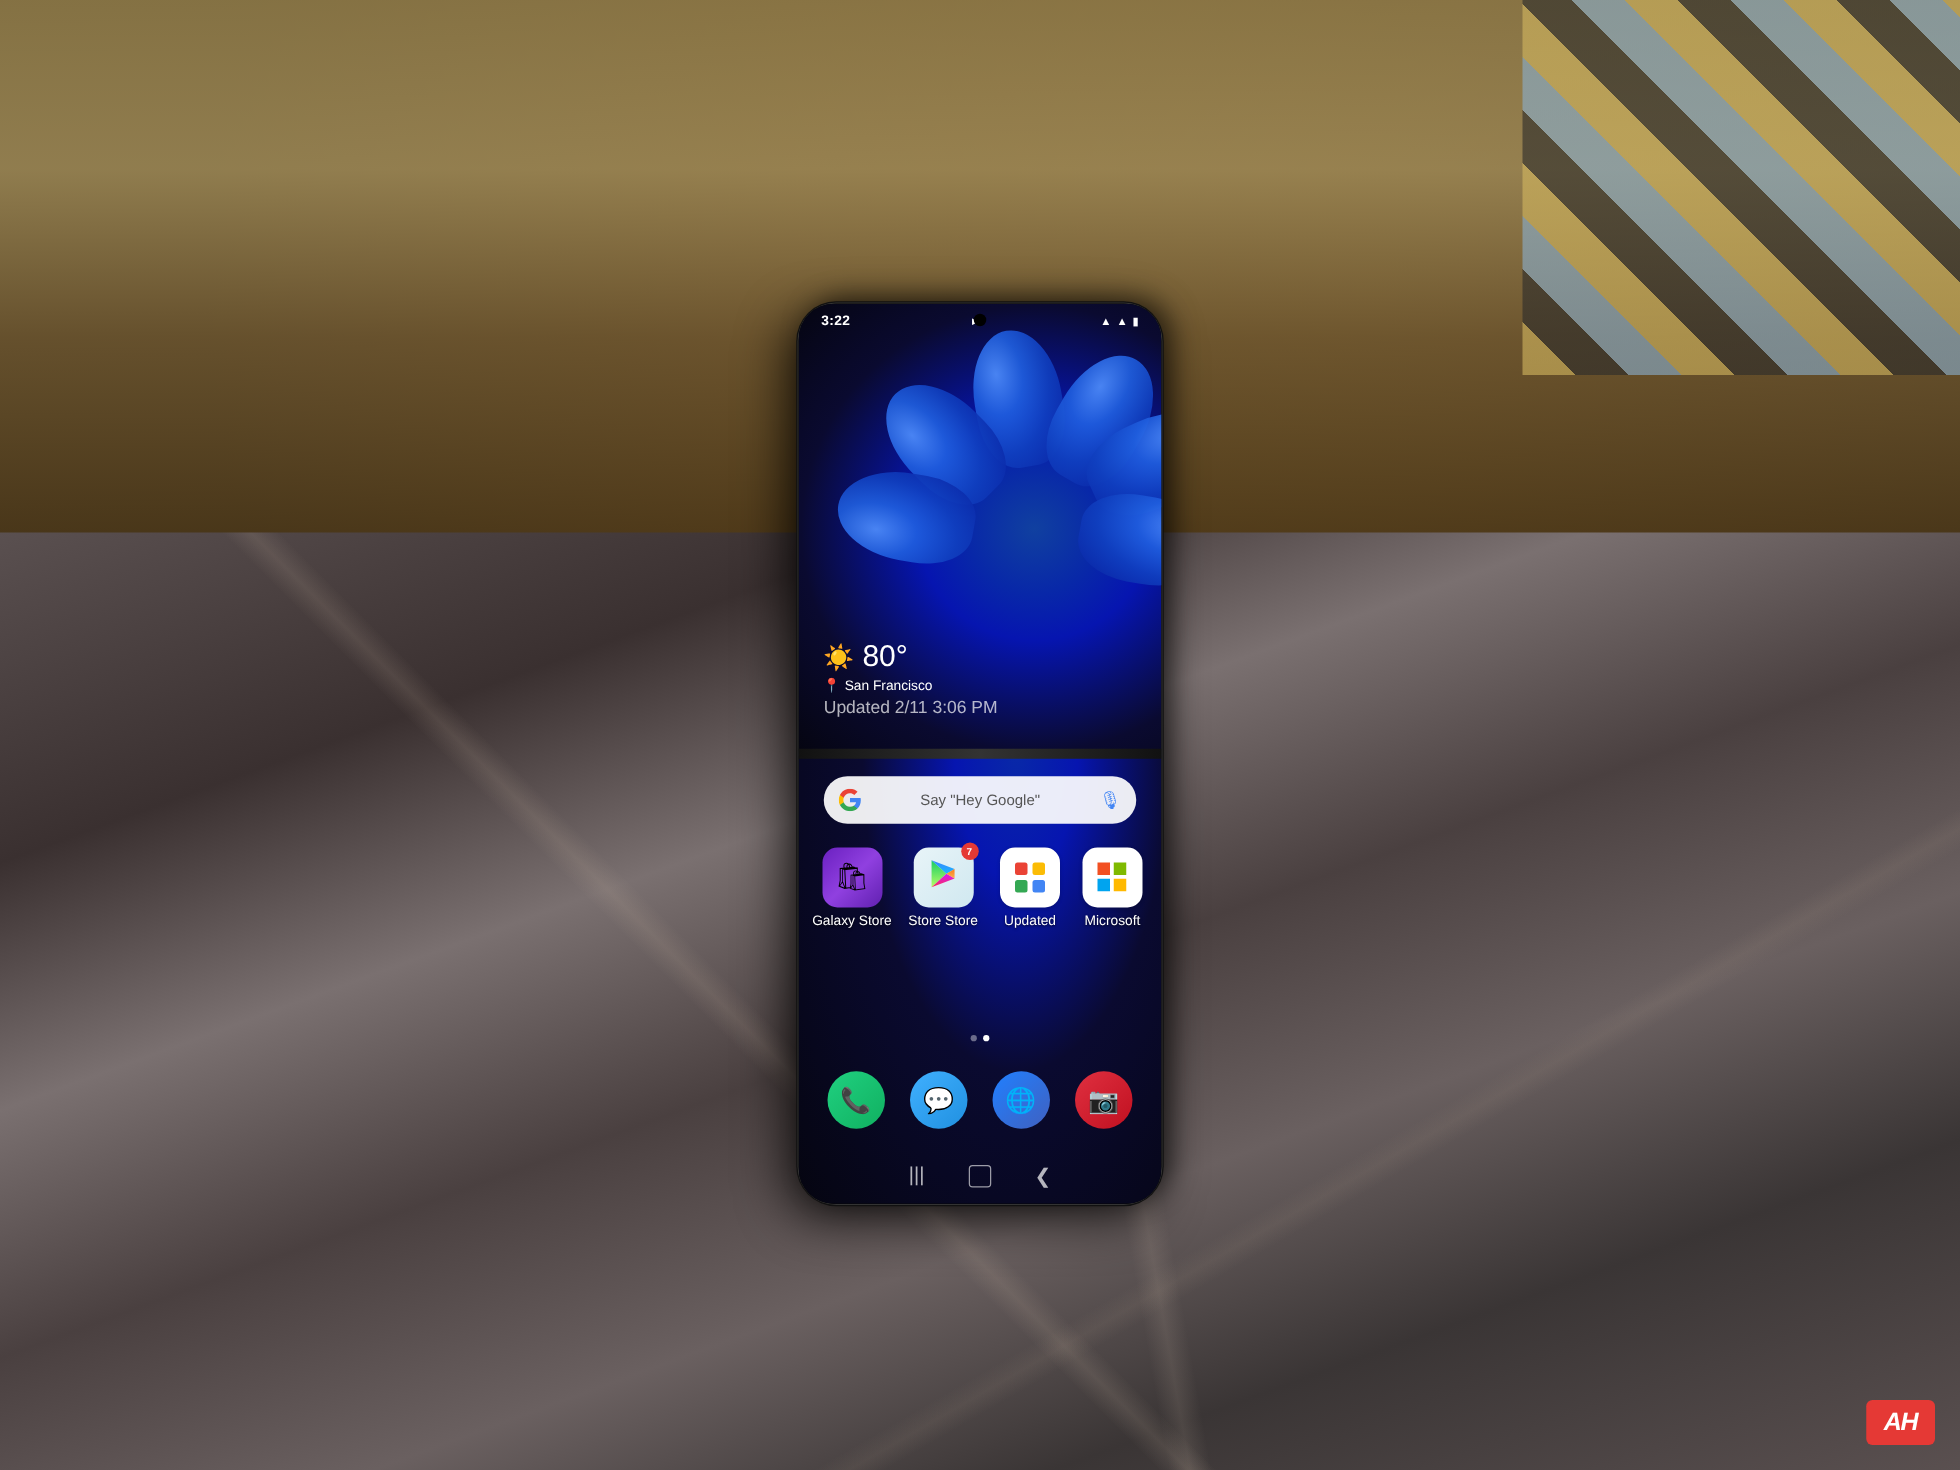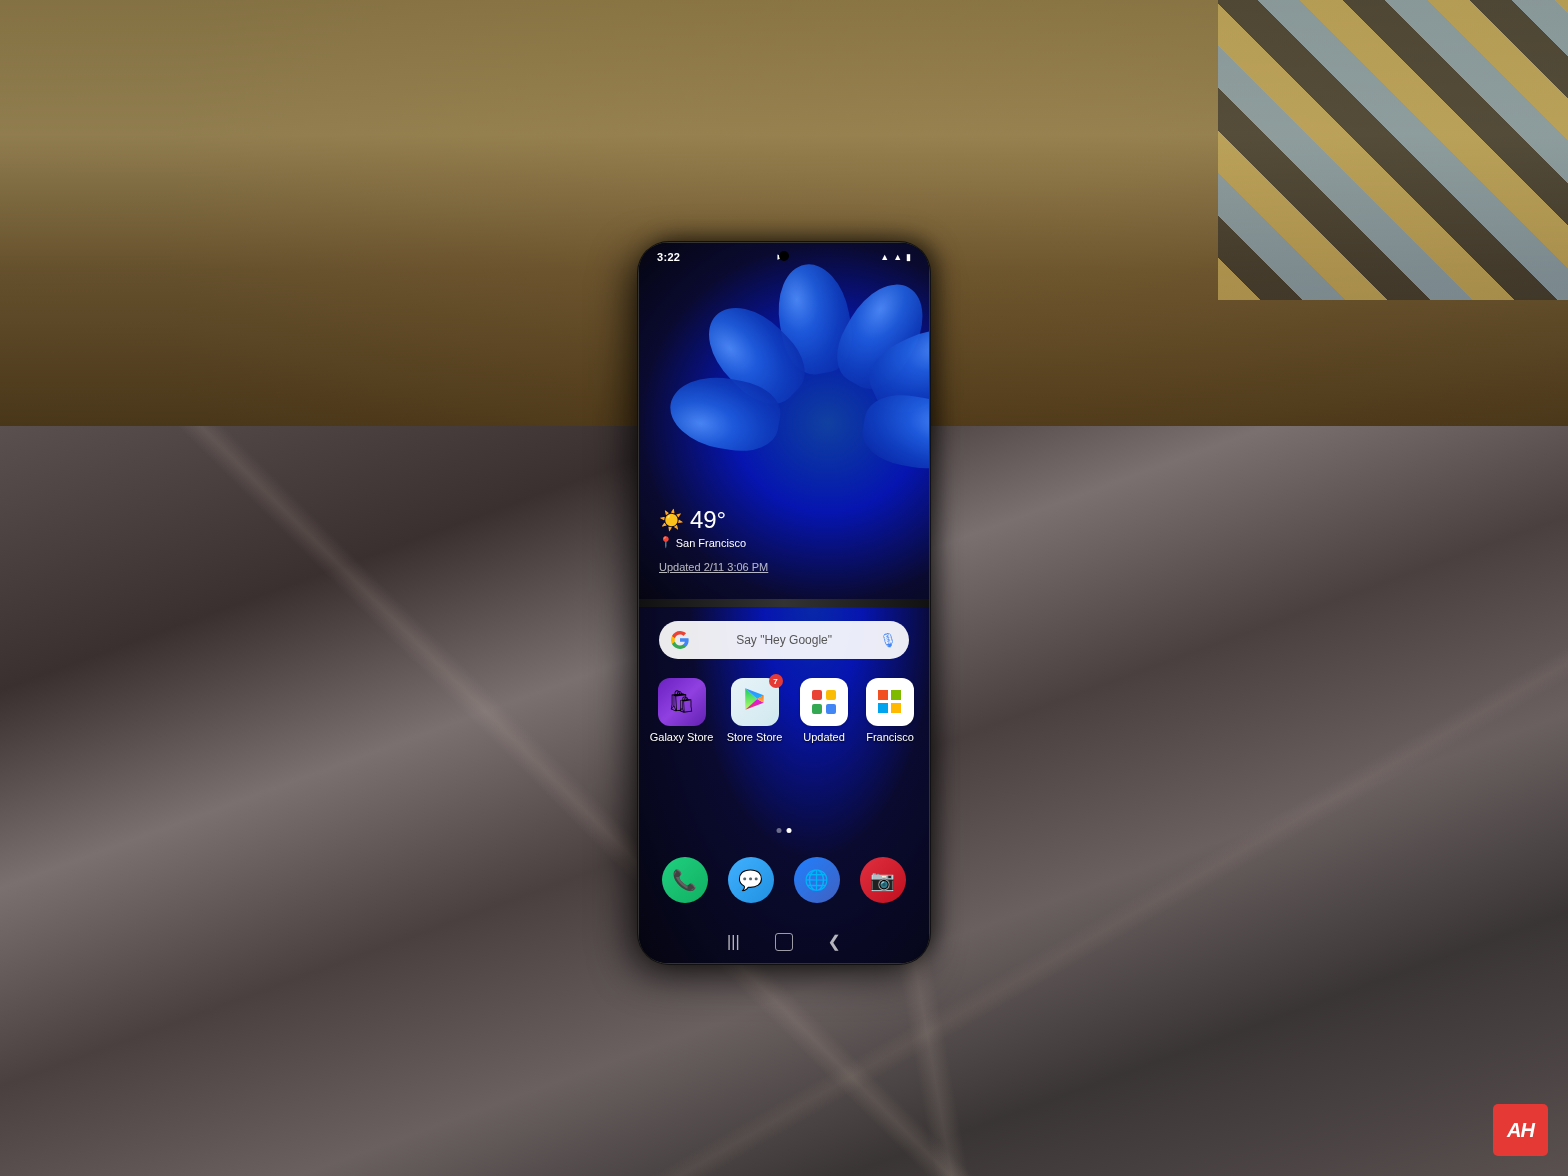--- a/index.html
+++ b/index.html
@@ -213,24 +213,23 @@
       font-size: 20px;
     }
     .weather-location {
       font-size: 11px;
       display: flex;
       align-items: center;
       gap: 3px;
       margin-top: 2px;
     }
     .weather-updated {
-      font-size: 11px;
+      font-size: 14px;
       opacity: 0.7;
-      margin-top: 12px;
-      text-decoration: underline;
+      margin-top: 2px;
     }
 
     
     .screen-bottom {
       width: 100%;
       height: 50%;
       border-radius: 0 0 28px 28px;
       overflow: hidden;
       position: relative;
       background: #000;
@@ -451,21 +450,21 @@
       color: rgba(255,255,255,0.7);
       font-size: 16px;
     }
 
     
     .ah-logo {
       position: absolute;
       bottom: 20px;
       right: 20px;
       width: 55px;
-      height: 52px;
+      height: 36px;
       background: #e53935;
       border-radius: 5px;
       display: flex;
       align-items: center;
       justify-content: center;
       z-index: 100;
     }
     .ah-text {
       color: white;
       font-size: 20px;
@@ -523,21 +522,21 @@
             <span class="status-icon">▲</span>
             <span class="status-icon">▮</span>
           </div>
         </div>
 
         <div class="camera-hole"></div>
 
         <div class="weather-widget">
           <div class="weather-temp">
             <span class="weather-sun">☀️</span>
-            <span>49°</span>
+            <span>80°</span>
           </div>
           <div class="weather-location">
             <span>📍</span>
             <span>San Francisco</span>
           </div>
           <div class="weather-updated">Updated 2/11 3:06 PM</div>
         </div>
 
       </div>
 
@@ -613,21 +612,21 @@
 
           <div class="app-item">
             <div class="app-icon microsoft-icon">
               <div class="ms-grid">
                 <div class="ms-sq ms-r"></div>
                 <div class="ms-sq ms-g"></div>
                 <div class="ms-sq ms-b"></div>
                 <div class="ms-sq ms-y"></div>
               </div>
             </div>
-            <span class="app-label">Francisco</span>
+            <span class="app-label">Microsoft</span>
           </div>
 
         </div>
 
         <div class="page-dots">
           <div class="dot-page"></div>
           <div class="dot-page active"></div>
         </div>
 
         <div class="dock">

